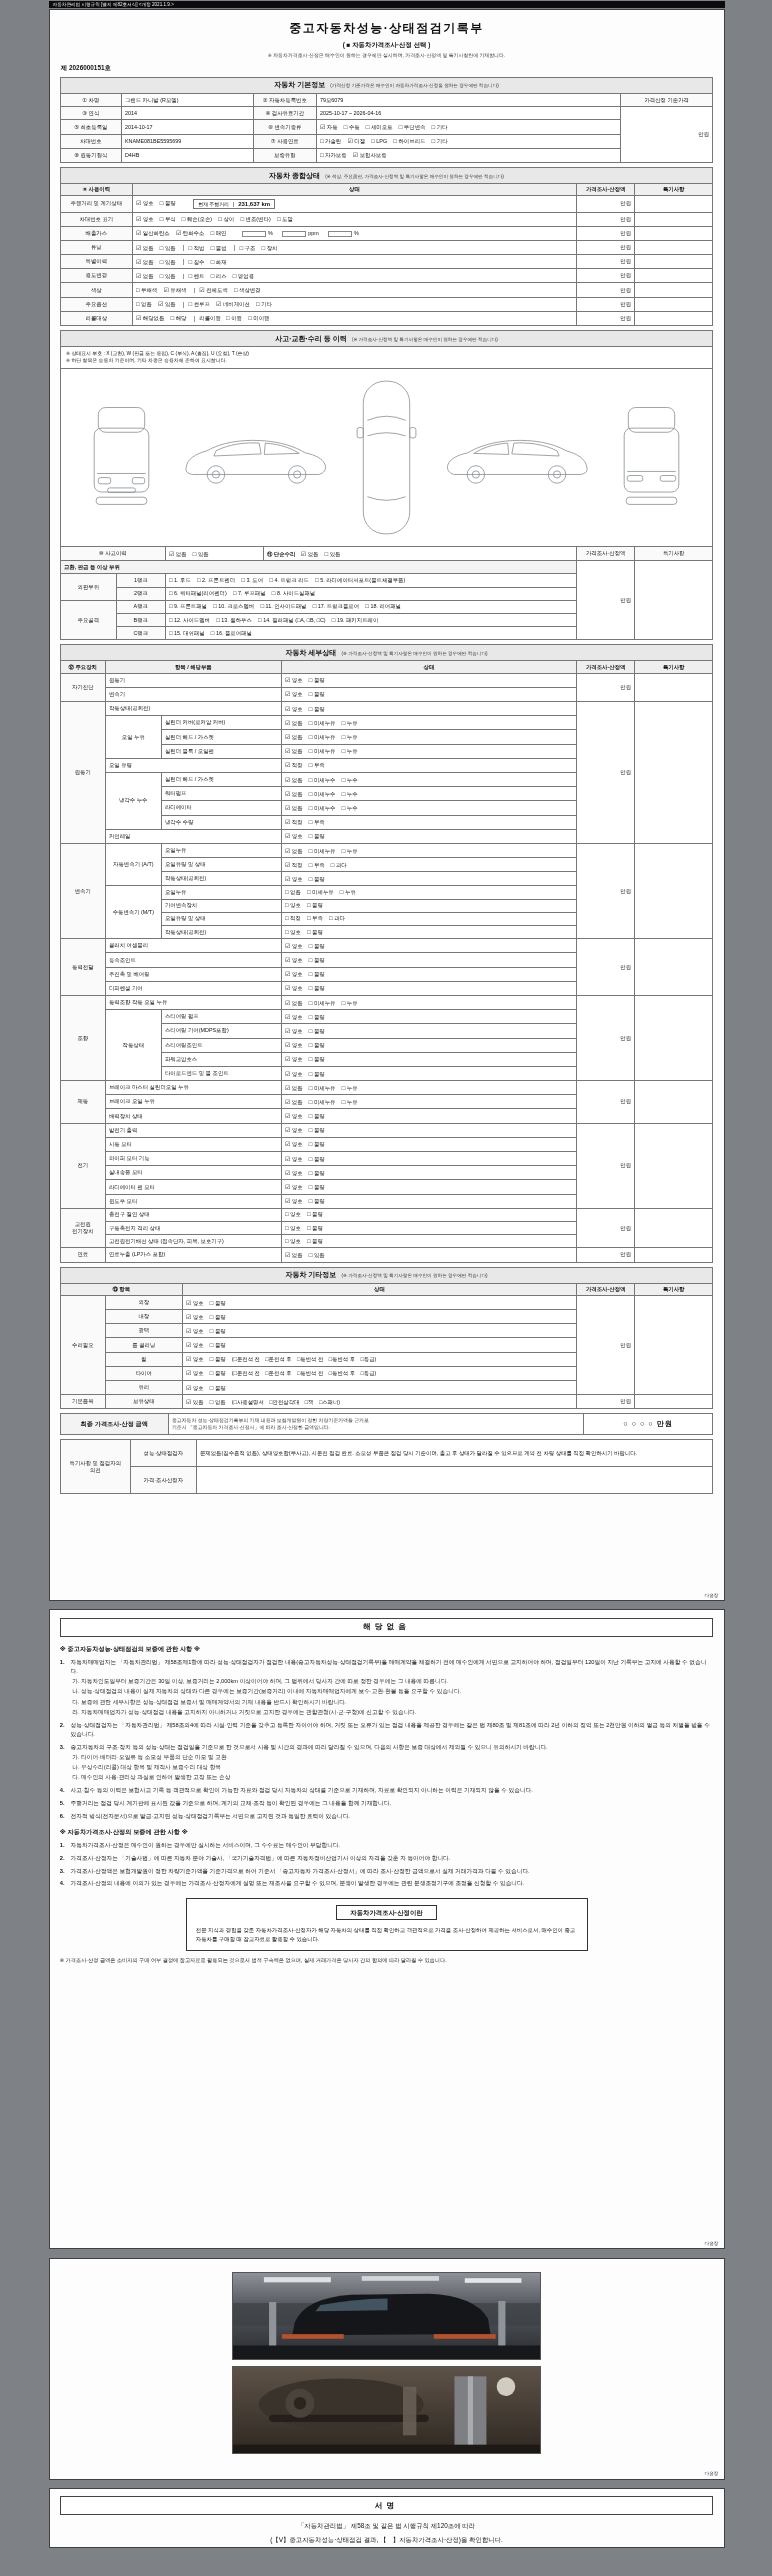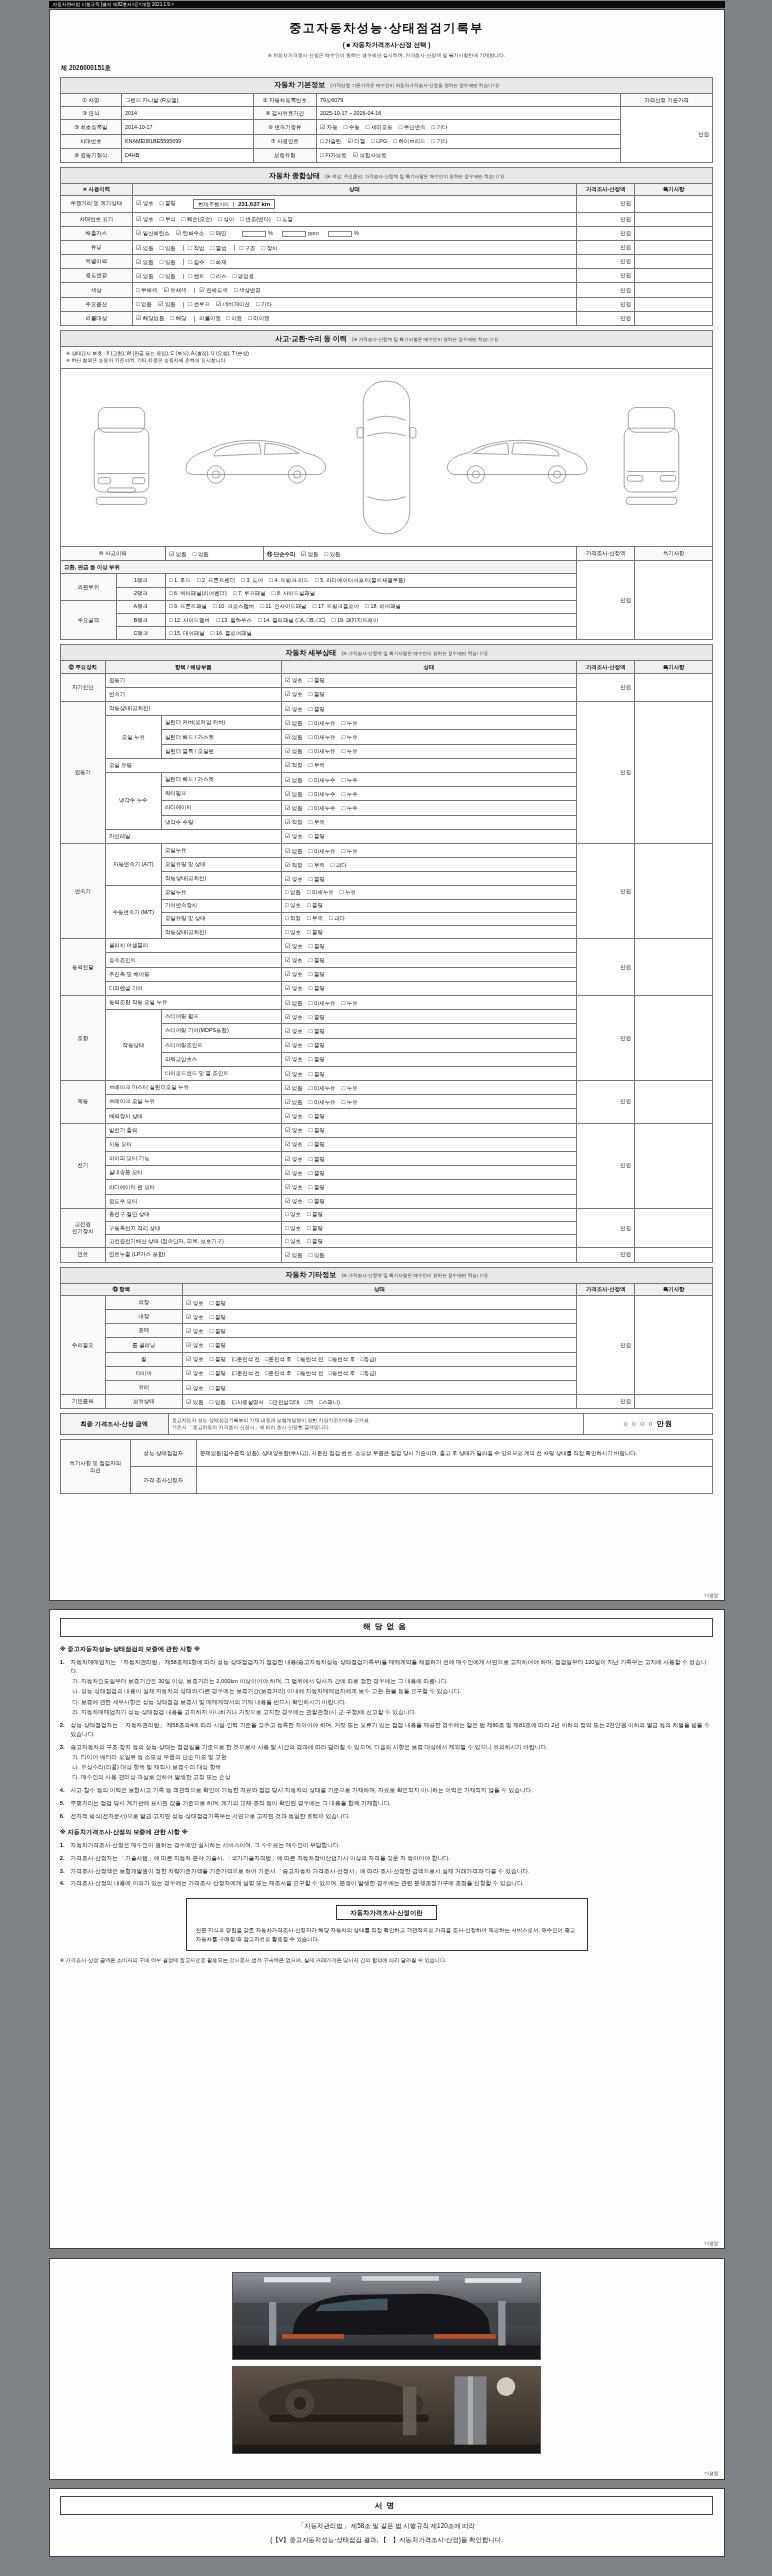--- a/index.html
+++ b/index.html
@@ -4,21 +4,21 @@
 <style>
   *{box-sizing:border-box;margin:0;padding:0}
   html,body{width:773px;background:#7e8185}
   body{height:2576px;font-family:"Liberation Sans","DejaVu Sans",sans-serif;color:#111;position:relative;overflow:hidden}
   .sheet{width:676px;margin:0 auto;padding-top:1px}
   .topbar{height:7.2px;background:#0b0b0d;color:#eee;font-size:4.6px;line-height:7.2px;padding:0 4.1px;display:flex;justify-content:space-between}
   .panel{background:#fdfdfd;border:0.5px solid #3f4245;position:relative;padding:7.2px 10.3px 11.3px;overflow:hidden}
   #panel1{height:1592px;margin-top:1px}
   #panel2{height:640px;margin-top:8.2px}
   #panel3{height:222px;margin-top:8.2px}
-  #panel4{height:69px;margin-top:8.2px}
+  #panel4{height:60px;margin-top:8.2px}
   .next-page{position:absolute;right:5.2px;bottom:2.1px;font-size:4.6px;color:#334;cursor:pointer}
 
   
   .doc-title{text-align:center;font-size:12px;font-weight:bold;letter-spacing:1.5px;margin-top:3.1px}
   .doc-select{text-align:center;font-size:6.4px;font-weight:bold;margin-top:3.1px}
   .doc-select-note{text-align:center;font-size:4.9px;color:#333;margin-top:2.1px}
   .doc-no{font-size:6.4px;font-weight:bold;margin:6.2px 0 0 1px}
 
   
   .sect{margin-top:4px}

